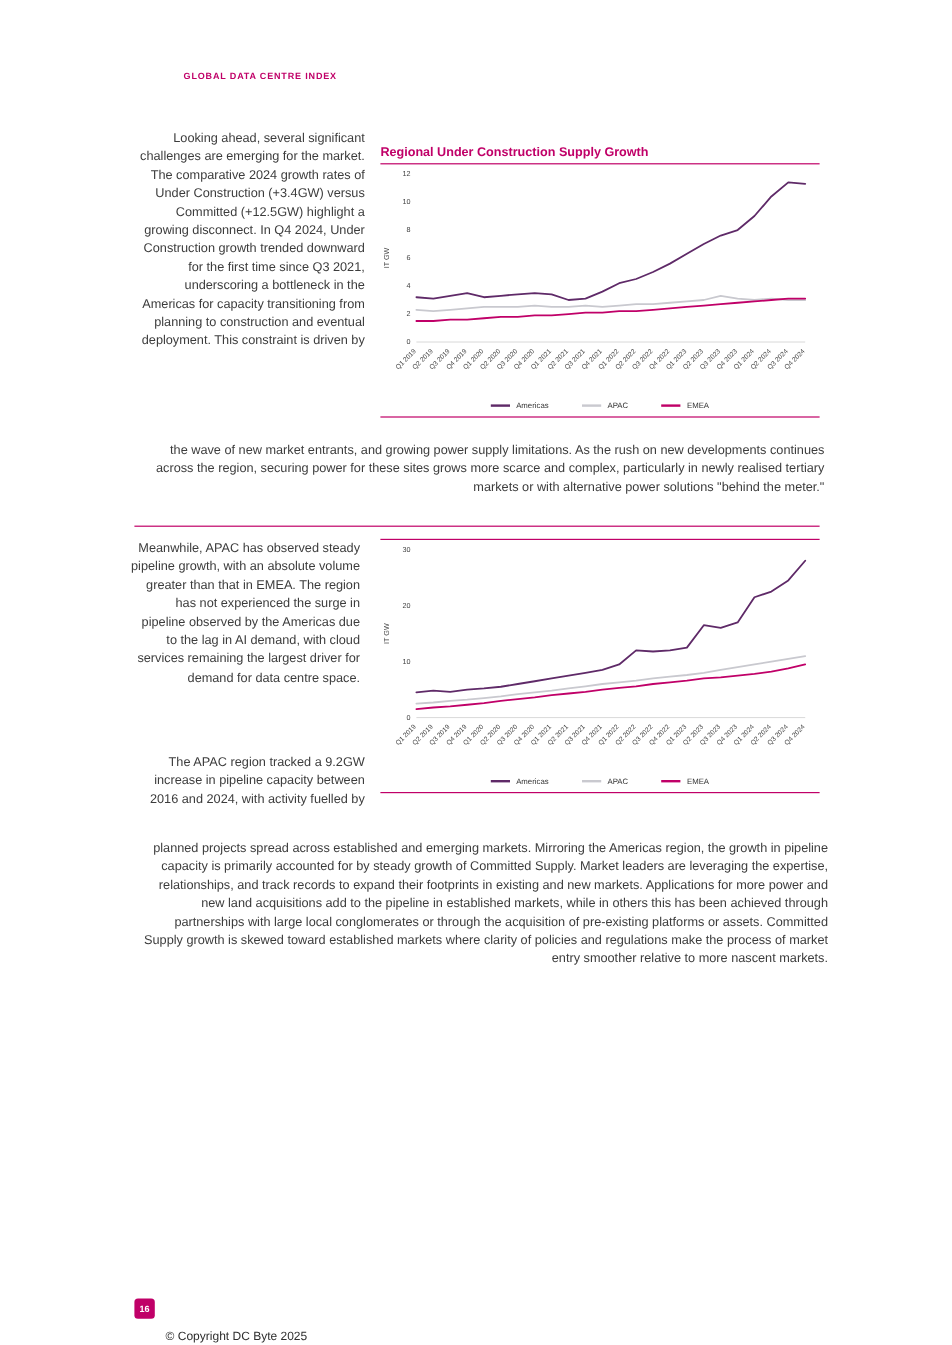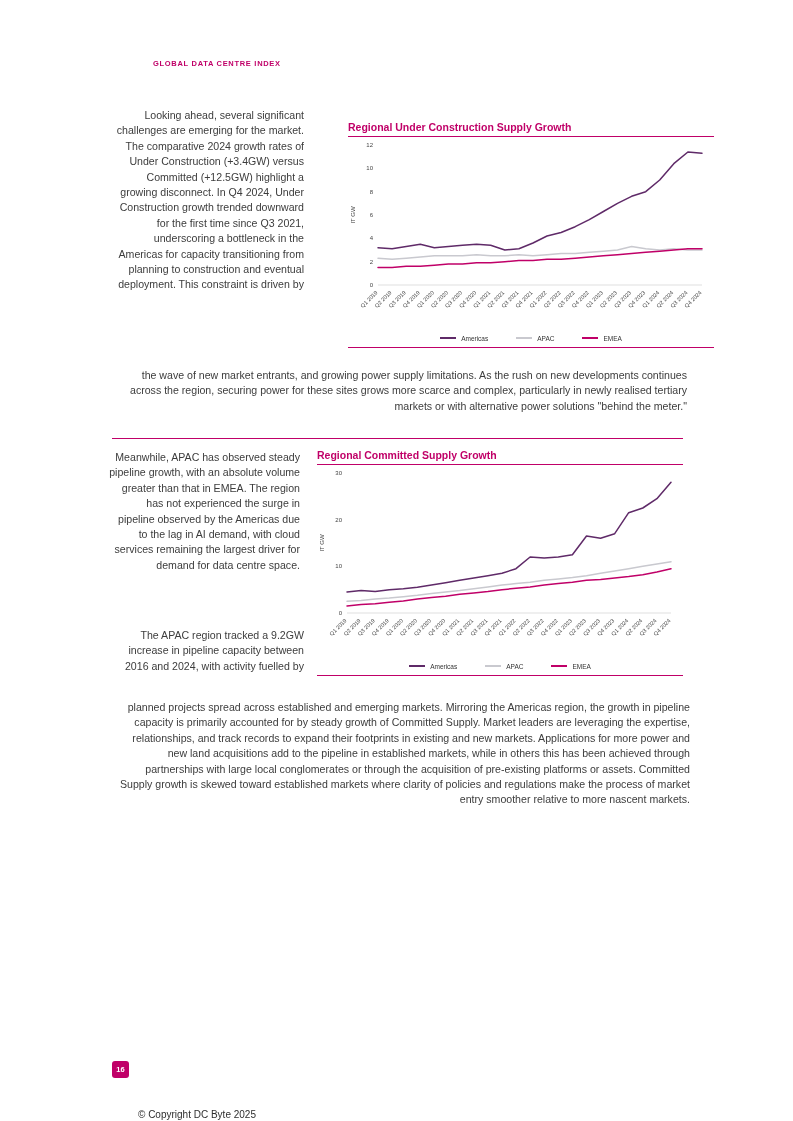--- a/index.html
+++ b/index.html
@@ -28,38 +28,38 @@
   svg { display: block; font-family: "Liberation Sans", sans-serif; }
   .legend {
     display: flex; justify-content: center; align-items: center;
     gap: 28px; height: 14px; margin-bottom: 2px;
   }
   .legend-item { display: flex; align-items: center; gap: 5px; }
   .legend-swatch { width: 16px; height: 2px; display: inline-block; }
   .legend-label { font-size: 6.5px; color: #333333; }
   .footer {
     position: absolute; left: 112px; top: 1061px;
-    display: flex; align-items: flex-start; gap: 9px;
+    display: flex; align-items: center; gap: 9px;
   }
   .page-badge {
     width: 17px; height: 17px; border-radius: 3px;
     background: var(--accent); color: #ffffff;
     font-size: 7.5px; font-weight: bold;
     display: flex; align-items: center; justify-content: center;
   }
   .copyright { font-size: 10px; color: #2e2e2e; margin-top: 48px; }
 </style>
 </head>
 <body>
 
 <div class="header">GLOBAL DATA CENTRE INDEX</div>
 
 <div class="body-text" style="left:112px; top:108px; width:192px;">Looking ahead, several significant challenges are emerging for the market. The comparative 2024 growth rates of Under Construction (+3.4GW) versus Committed (+12.5GW) highlight a growing disconnect. In Q4 2024, Under Construction growth trended downward for the first time since Q3 2021, underscoring a bottleneck in the Americas for capacity transitioning from planning to construction and eventual deployment. This constraint is driven by</div>
 
-<div class="chart-block" style="left:317px; top:121px;margin-left:31px;">
+<div class="chart-block" style="left:317px; top:121px;">
   <div class="chart-title">Regional Under Construction Supply Growth</div>
   <div class="chart-rule"></div>
   <svg id="chart-svg-0" width="366" height="194" viewBox="0 0 366 194">
       <line x1="30" y1="148" x2="354" y2="148" stroke="#c9c9c9" stroke-width="0.6"></line>
       <text x="25" y="150" text-anchor="end" font-size="6" fill="#444444">0</text>
       <text x="25" y="126.66666666666667" text-anchor="end" font-size="6" fill="#444444">2</text>
       <text x="25" y="103.33333333333334" text-anchor="end" font-size="6" fill="#444444">4</text>
       <text x="25" y="80" text-anchor="end" font-size="6" fill="#444444">6</text>
       <text x="25" y="56.66666666666667" text-anchor="end" font-size="6" fill="#444444">8</text>
       <text x="25" y="33.33333333333333" text-anchor="end" font-size="6" fill="#444444">10</text>
@@ -112,21 +112,20 @@
 
 <div class="body-text" style="left:112px; top:368px; width:575px;">the wave of new market entrants, and growing power supply limitations. As the rush on new developments continues across the region, securing power for these sites grows more scarce and complex, particularly in newly realised tertiary markets or with alternative power solutions "behind the meter."</div>
 
 <div class="section-rule" style="left:112px; top:438px; width:571px;"></div>
 
 <div class="body-text" style="left:108px; top:450px; width:192px;">Meanwhile, APAC has observed steady pipeline growth, with an absolute volume greater than that in EMEA. The region has not experienced the surge in pipeline observed by the Americas due to the lag in AI demand, with cloud services remaining the largest driver for demand for data centre space.</div>
 
 <div class="body-text" style="left:112px; top:628px; width:192px;">The APAC region tracked a 9.2GW increase in pipeline capacity between 2016 and 2024, with activity fuelled by</div>
 
 <div class="chart-block" style="left:317px; top:449px;">
-  <div class="chart-title">Regional Committed Supply Growth</div>
   <div class="chart-rule"></div>
   <svg id="chart-svg-1" width="366" height="194" viewBox="0 0 366 194">
       <line x1="30" y1="148" x2="354" y2="148" stroke="#c9c9c9" stroke-width="0.6"></line>
       <text x="25" y="150" text-anchor="end" font-size="6" fill="#444444">0</text>
       <text x="25" y="103.33333333333334" text-anchor="end" font-size="6" fill="#444444">10</text>
       <text x="25" y="56.66666666666667" text-anchor="end" font-size="6" fill="#444444">20</text>
       <text x="25" y="10" text-anchor="end" font-size="6" fill="#444444">30</text>
       <text x="7" y="78" font-size="6" fill="#444444" text-anchor="middle" transform="rotate(-90 7 78)">IT GW</text>
       <text x="30" y="156" font-size="5.6" fill="#444444" text-anchor="end" transform="rotate(-45 30 156)">Q1 2019</text>
       <text x="44.08695652173913" y="156" font-size="5.6" fill="#444444" text-anchor="end" transform="rotate(-45 44.08695652173913 156)">Q2 2019</text>

